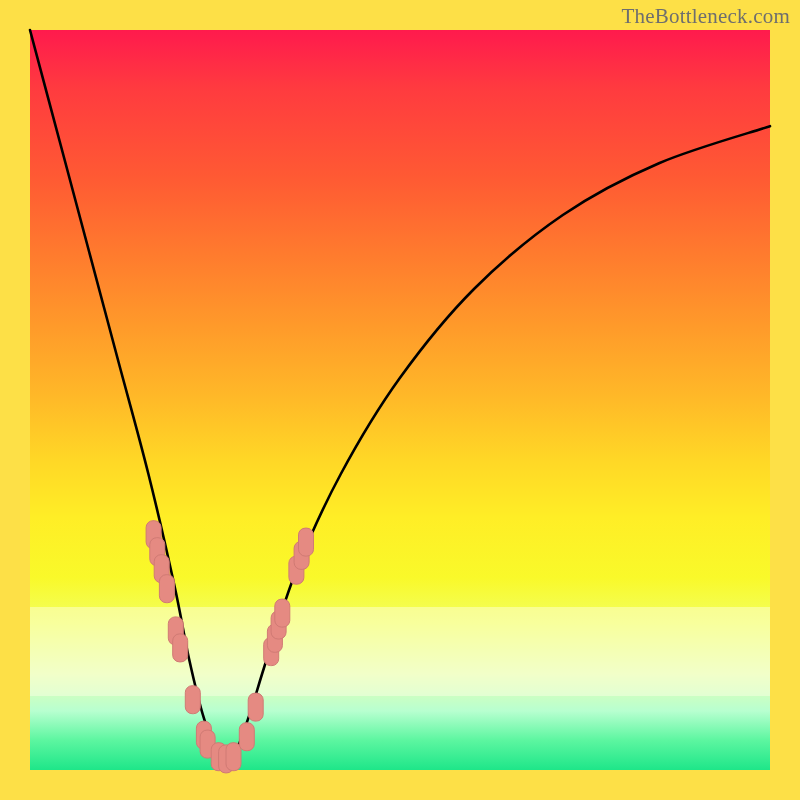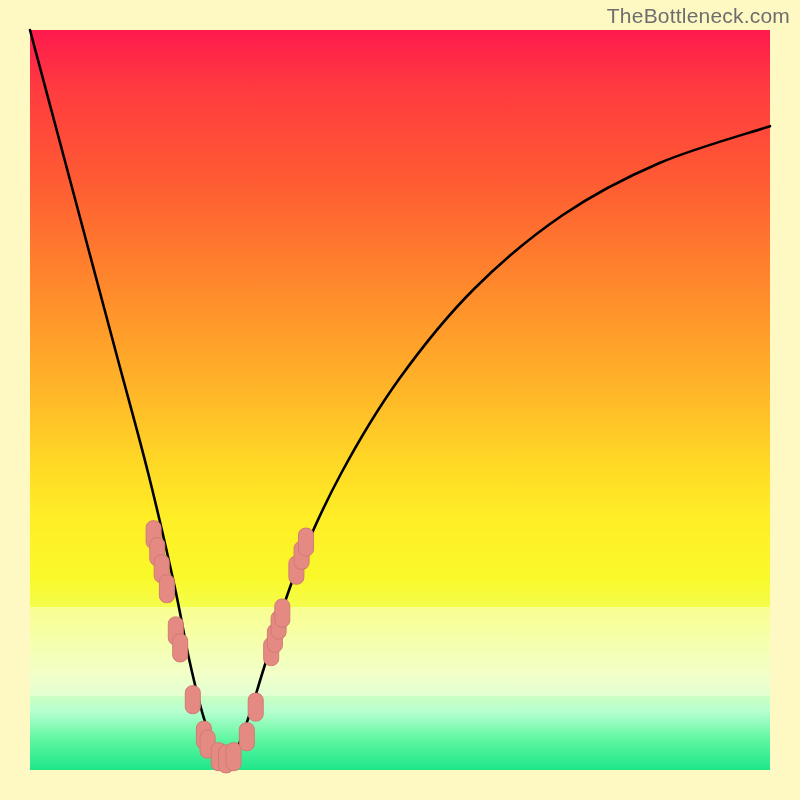--- a/index.html
+++ b/index.html
@@ -8,21 +8,22 @@
     width: 800px;
     height: 800px;
     overflow: hidden;
     background: #000;
     font-family: Arial, Helvetica, sans-serif;
   }
   .stage {
     position: relative;
     width: 800px;
     height: 800px;
-    background: #fef9c3;
+    background: #fde047;
+    font-family: Liberation Serif, serif;
   }
   .plot {
     position: absolute;
     left: 30px;
     top: 30px;
     width: 740px;
     height: 740px;
     background: linear-gradient(to bottom,
       #ff1a4d 0%,
       #ff3b3f 8%,

